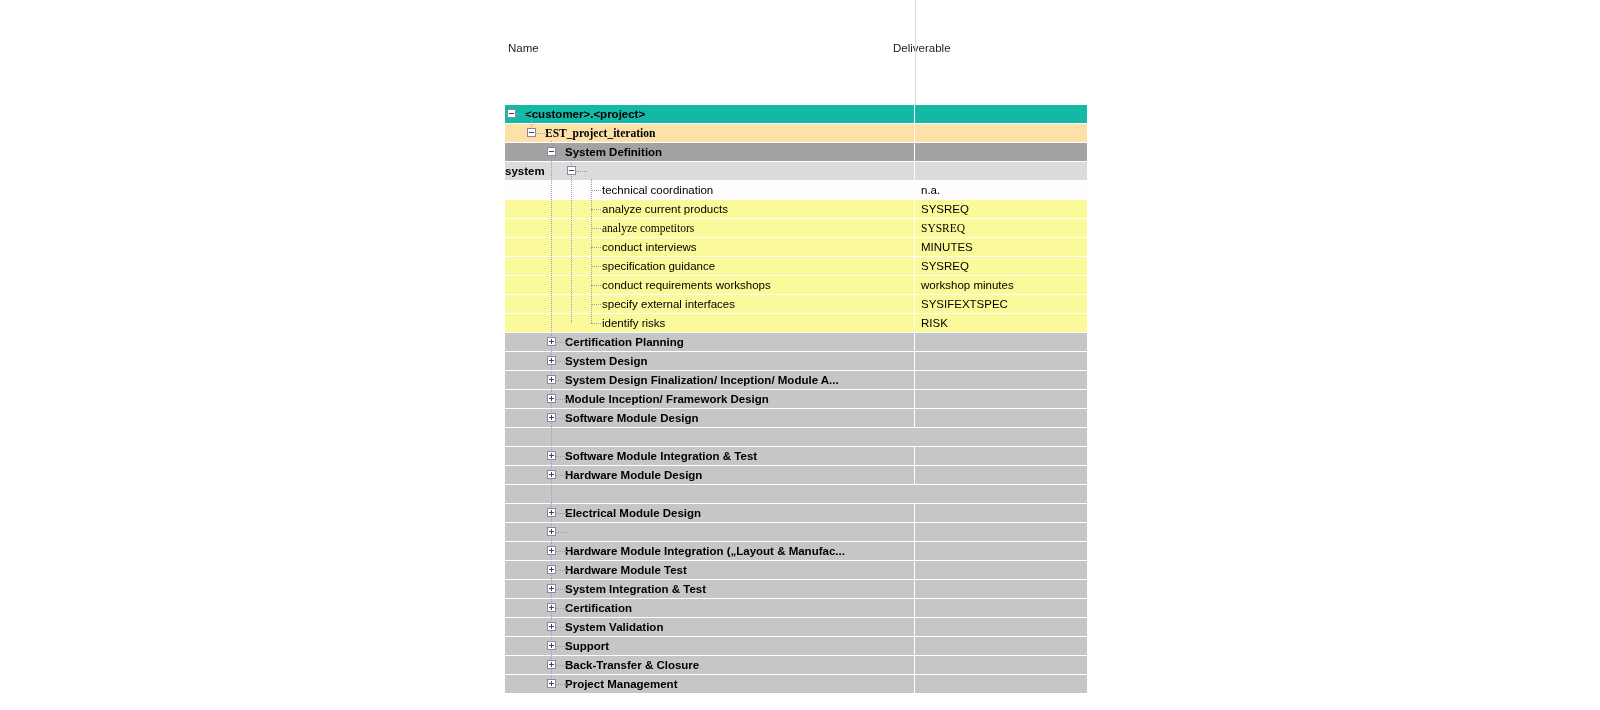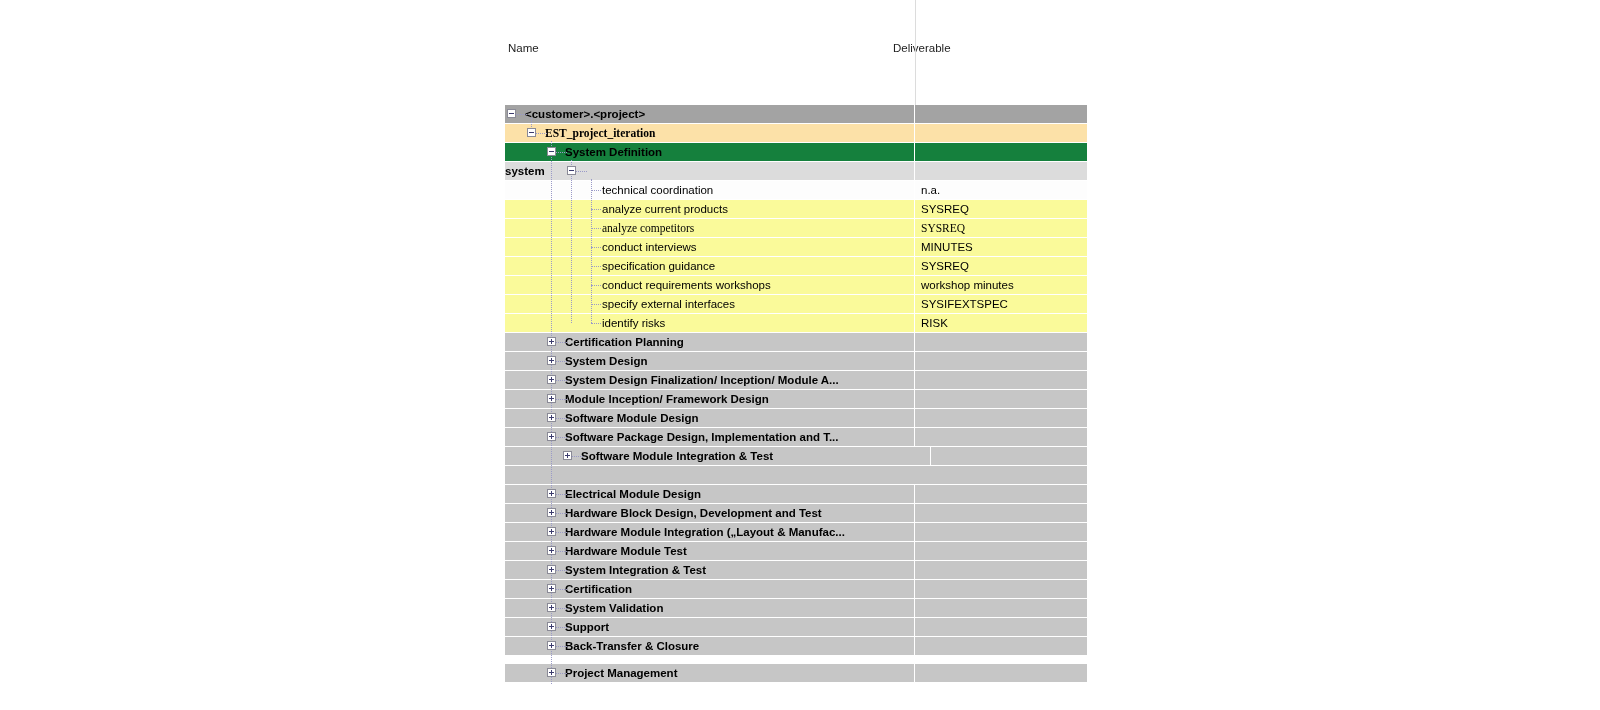--- a/index.html
+++ b/index.html
@@ -56,41 +56,41 @@
 </style>
 </head>
 <body>
 
 <div class="hdr" style="left:508px;">Name</div>
 <div class="hdr" style="left:893px;">Deliverable</div>
 <div id="col-divider"></div>
 
 <div id="wbs-table">
   <div id="rows">
-      <div class="row" style="background: #a3a3a3;">
+      <div class="row" style="background: #14b8a6;">
         <div class="name-cell">
           <span class="expander" style="left: 2px;"></span>
           <span class="hdash" style="left: 10px;"></span>
           <span class="label" style="margin-left: 20px;">&lt;customer&gt;.&lt;project&gt;</span>
         </div>
         <div class="deliv-cell">
           <span class="dvalue"></span>
         </div>
       </div>
       <div class="row" style="background: rgb(252, 225, 168); font-family: Liberation Serif, serif;">
         <div class="name-cell">
           <span class="expander" style="left: 22px;"></span>
           <span class="hdash" style="left: 30px;"></span>
           <span class="label" style="margin-left: 40px;">EST_project_iteration</span>
         </div>
         <div class="deliv-cell">
           <span class="dvalue"></span>
         </div>
       </div>
-      <div class="row" style="background: #15803d; flex-direction: column;">
+      <div class="row" style="background: #a3a3a3; flex-direction: column;">
         <div class="name-cell">
           <span class="expander" style="left: 42px;"></span>
           <span class="hdash" style="left: 50px;"></span>
           <span class="label" style="margin-left: 60px;">System Definition</span>
         </div>
         <div class="deliv-cell">
           <span class="dvalue"></span>
         </div>
       </div>
       <div class="row" style="background: rgb(220, 220, 220);">
@@ -219,59 +219,63 @@
         <div class="name-cell">
           <span class="expander plus" style="left: 42px;"></span>
           <span class="hdash" style="left: 50px;"></span>
           <span class="label" style="margin-left: 60px;">Software Module Design</span>
         </div>
         <div class="deliv-cell">
           <span class="dvalue"></span>
         </div>
       </div>
       <div class="row" style="background: rgb(198, 198, 198);">
-        <div class="name-cell">
-          <span class="expander plus" style="left: 42px;"></span>
-          <span class="hdash" style="left: 50px;"></span>
-          <span class="label" style="margin-left: 60px;">Software Package Design, Implementation and T...</span>
-        </div>
-        <div class="deliv-cell">
-          <span class="dvalue"></span>
-        </div>
-      </div>
-      <div class="row" style="background: rgb(198, 198, 198); padding-left: 16px;">
+        <div class="deliv-cell">
+          <span class="dvalue"></span>
+        </div>
+      </div>
+      <div class="row" style="background: rgb(198, 198, 198);">
         <div class="name-cell">
           <span class="expander plus" style="left: 42px;"></span>
           <span class="hdash" style="left: 50px;"></span>
           <span class="label" style="margin-left: 60px;">Software Module Integration &amp; Test</span>
         </div>
         <div class="deliv-cell">
           <span class="dvalue"></span>
         </div>
       </div>
       <div class="row" style="background: rgb(198, 198, 198);">
+        <div class="name-cell">
+          <span class="expander plus" style="left: 42px;"></span>
+          <span class="hdash" style="left: 50px;"></span>
+          <span class="label" style="margin-left: 60px;">Hardware Module Design</span>
+        </div>
+        <div class="deliv-cell">
+          <span class="dvalue"></span>
+        </div>
+      </div>
+      <div class="row" style="background: rgb(198, 198, 198);">
         <div class="deliv-cell">
           <span class="dvalue"></span>
         </div>
       </div>
       <div class="row" style="background: rgb(198, 198, 198);">
         <div class="name-cell">
           <span class="expander plus" style="left: 42px;"></span>
           <span class="hdash" style="left: 50px;"></span>
           <span class="label" style="margin-left: 60px;">Electrical Module Design</span>
         </div>
         <div class="deliv-cell">
           <span class="dvalue"></span>
         </div>
       </div>
       <div class="row" style="background: rgb(198, 198, 198);">
         <div class="name-cell">
           <span class="expander plus" style="left: 42px;"></span>
           <span class="hdash" style="left: 50px;"></span>
-          <span class="label" style="margin-left: 60px;">Hardware Block Design, Development and Test</span>
         </div>
         <div class="deliv-cell">
           <span class="dvalue"></span>
         </div>
       </div>
       <div class="row" style="background: rgb(198, 198, 198);">
         <div class="name-cell">
           <span class="expander plus" style="left: 42px;"></span>
           <span class="hdash" style="left: 50px;"></span>
           <span class="label" style="margin-left: 60px;">Hardware Module Integration („Layout &amp; Manufac...</span>
@@ -333,21 +337,21 @@
       <div class="row" style="background: rgb(198, 198, 198);">
         <div class="name-cell">
           <span class="expander plus" style="left: 42px;"></span>
           <span class="hdash" style="left: 50px;"></span>
           <span class="label" style="margin-left: 60px;">Back-Transfer &amp; Closure</span>
         </div>
         <div class="deliv-cell">
           <span class="dvalue"></span>
         </div>
       </div>
-      <div class="row" style="background: rgb(198, 198, 198); margin-top: 8px;">
+      <div class="row" style="background: rgb(198, 198, 198);">
         <div class="name-cell">
           <span class="expander plus" style="left: 42px;"></span>
           <span class="hdash" style="left: 50px;"></span>
           <span class="label" style="margin-left: 60px;">Project Management</span>
         </div>
         <div class="deliv-cell">
           <span class="dvalue"></span>
         </div>
       </div>
     </div>

